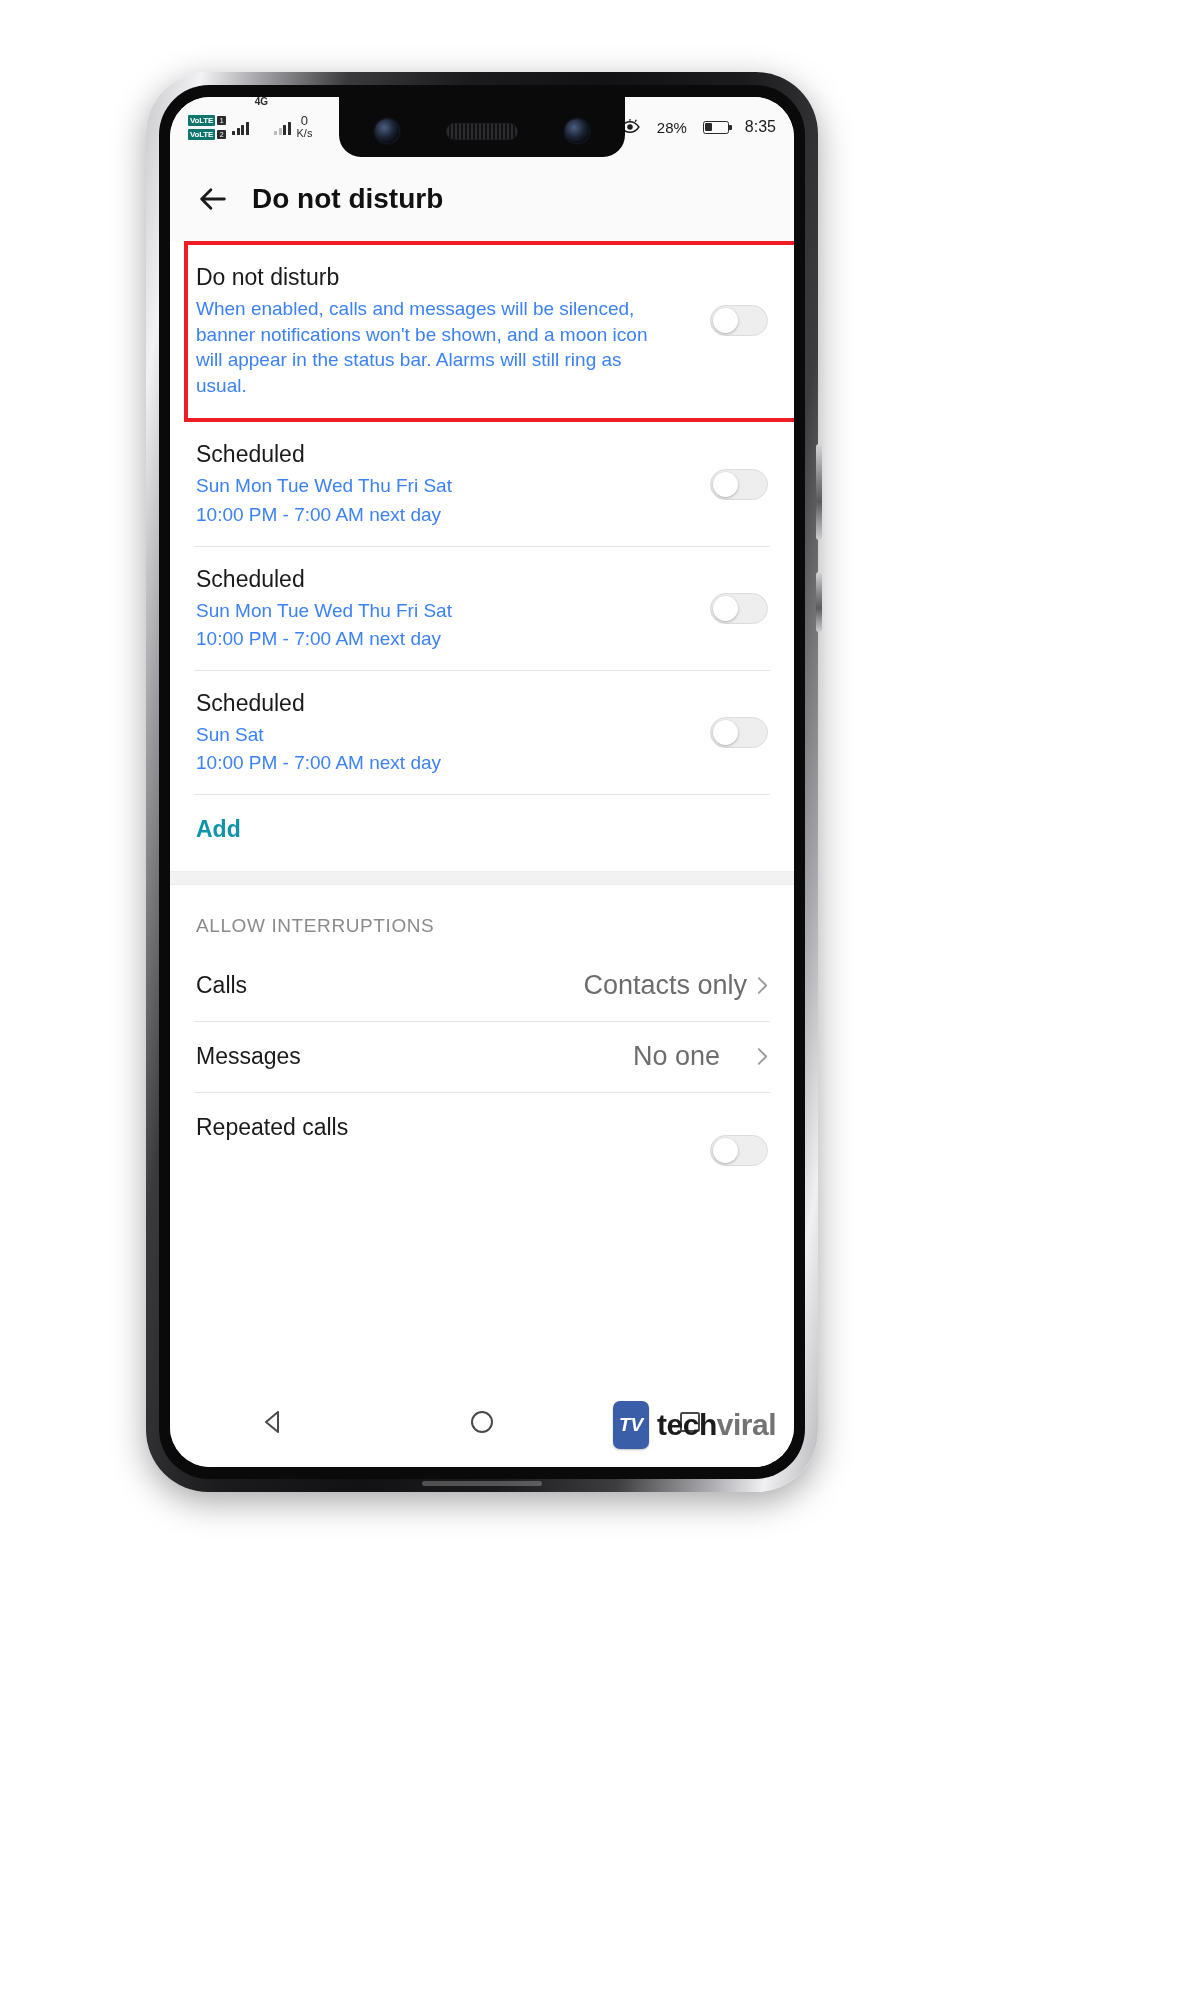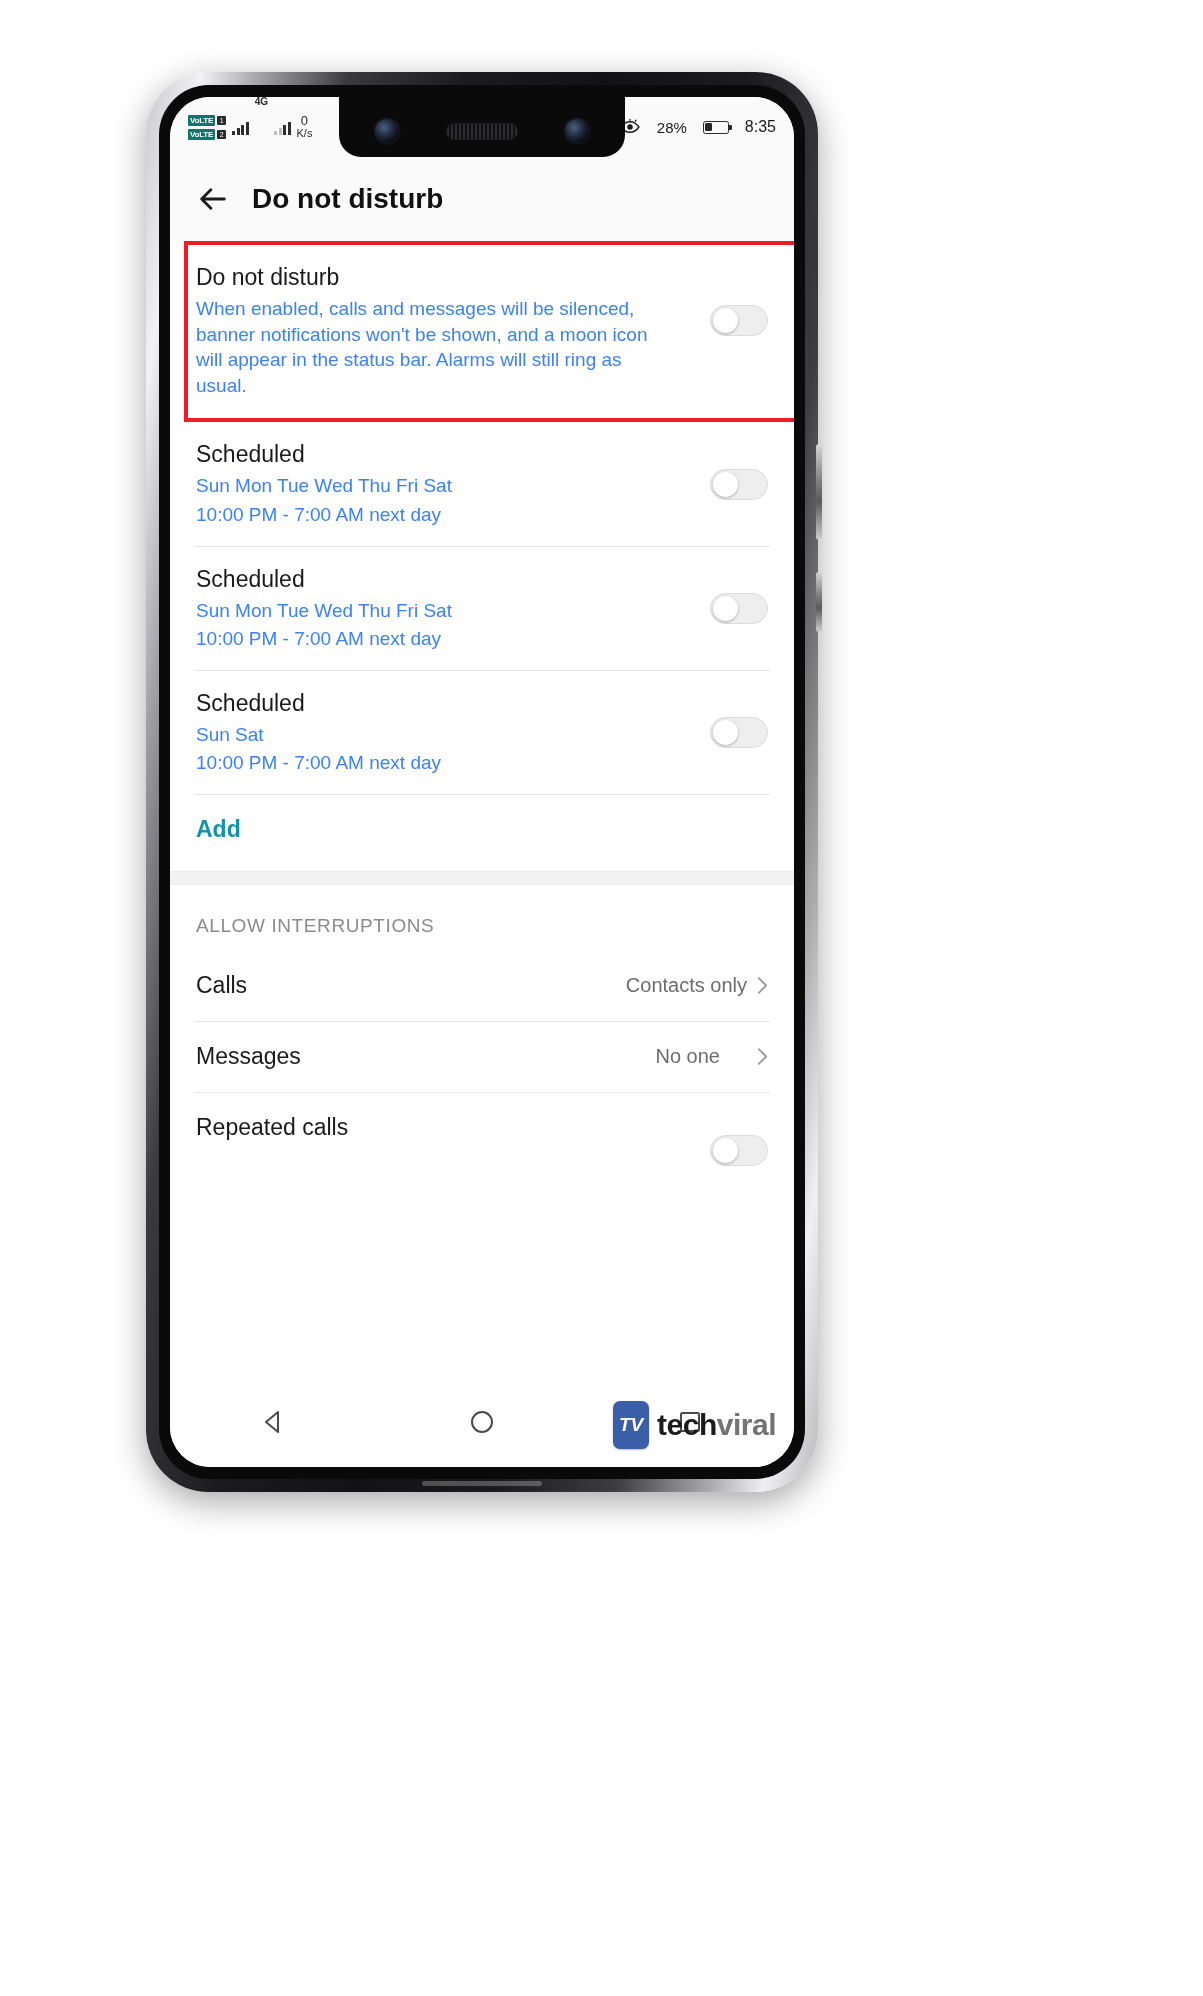--- a/index.html
+++ b/index.html
@@ -162,21 +162,21 @@
     position: absolute; left: 14px; right: -10px; top: 0;
     border: 4px solid #ee1c25;
     pointer-events: none;
   }
 
   .section-header {
     padding: 30px 26px 14px 26px;
     font-size: 19px; color: #8b8b8b; letter-spacing: .6px;
   }
   .value-row { display: flex; align-items: center; }
-  .value-row .value { font-size: 20px; color: #6d6d6d; margin-right: 10px; }
+  .value-row .value { font-size: 27px; color: #6d6d6d; margin-right: 10px; }
   .chev { width: 11px; height: 19px; flex: none; }
 
   
   #nav-bar {
     position: absolute; bottom: 0; left: 0; right: 0; height: 90px;
     background: #ffffff;
     display: flex; align-items: center; justify-content: space-around;
   }
   .nav-btn { width: 56px; height: 56px; display:flex; align-items:center; justify-content:center; cursor:pointer; }
 

